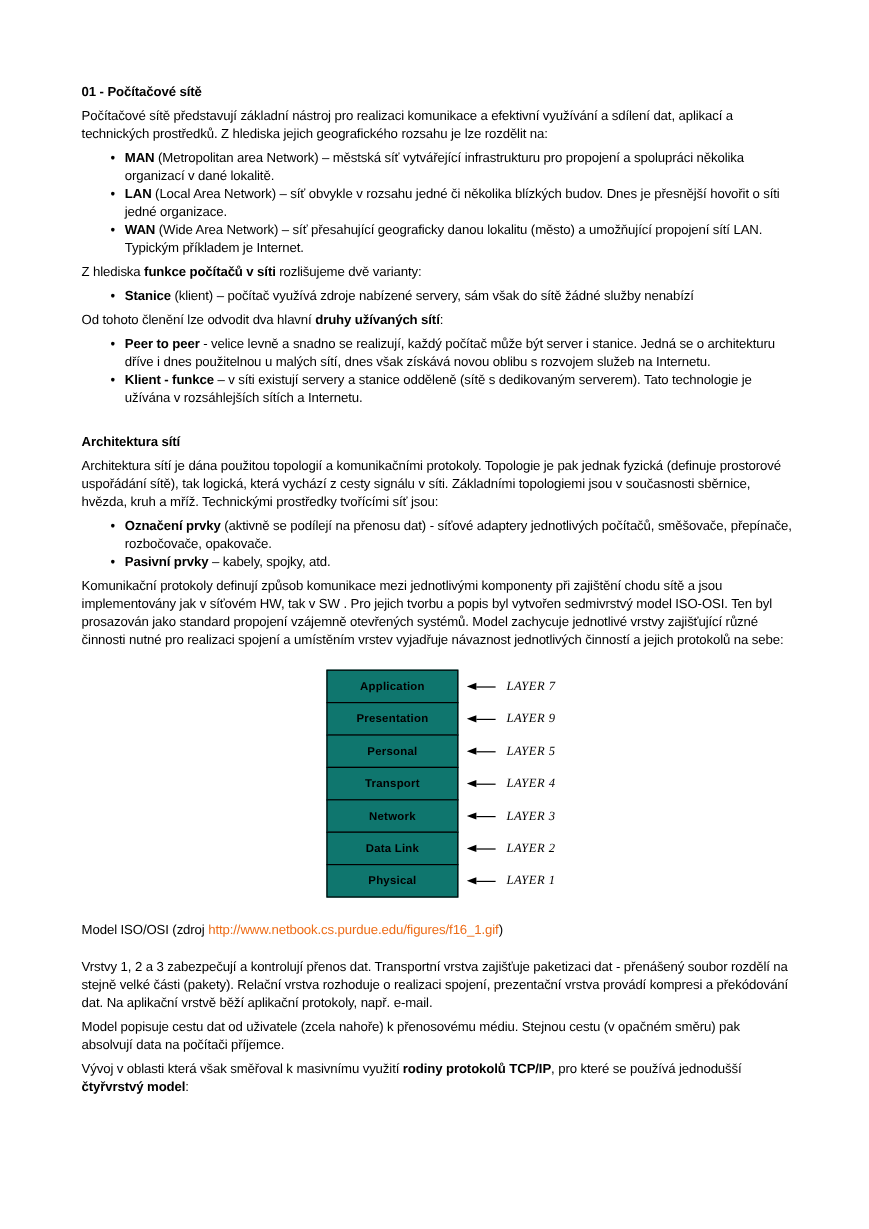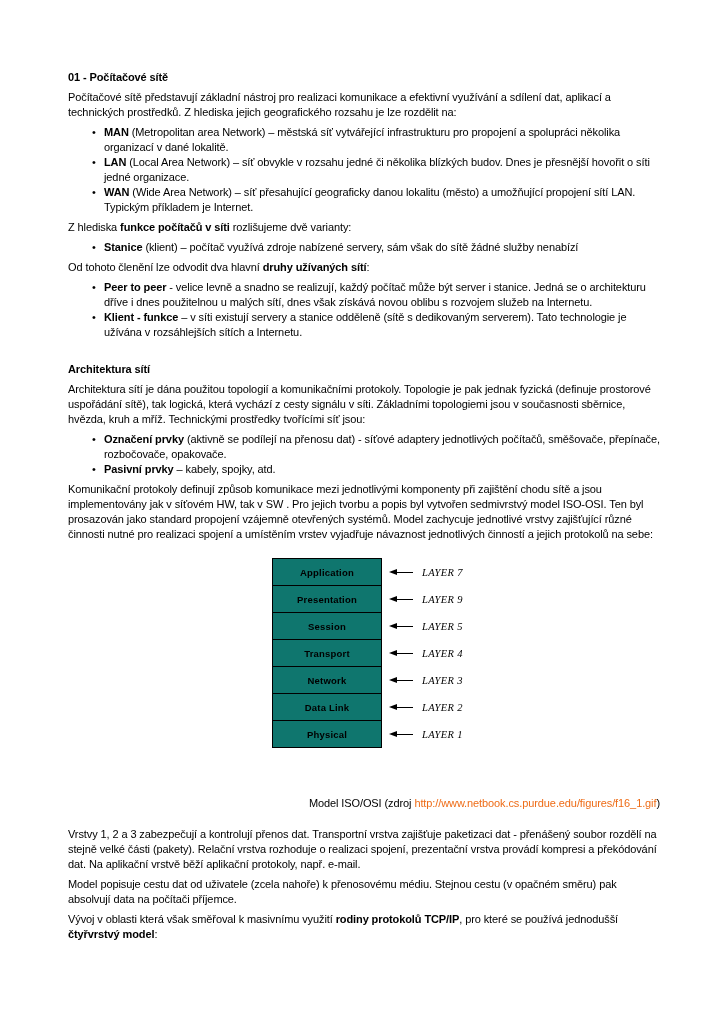--- a/index.html
+++ b/index.html
@@ -95,21 +95,21 @@
   }
   .osi-label {
     margin-left: 9px;
     font-family: Liberation Serif, serif;
     font-style: italic;
     font-size: 10.5px;
     letter-spacing: 0.4px;
     white-space: nowrap;
   }
 
-  .caption { margin: 48px 0 16px 0; text-align: right; }
+  .caption { margin: 20px 0 16px 0; }
   .doc-link { text-decoration: none; cursor: pointer; }
 </style>
 </head>
 <body>
 
 <div class="page">
   <div class="content" id="doc">
       <div class="h1"><span class="seg-b ">01 - Počítačové sítě</span></div>
       <div class="para"><span>Počítačové sítě představují základní nástroj pro realizaci komunikace a efektivní využívání a sdílení dat, aplikací a technických prostředků. Z hlediska jejich geografického rozsahu je lze rozdělit na:</span></div>
       <ul class="blist">
@@ -144,21 +144,21 @@
         </div>
         <div class="osi-row">
           <div class="osi-cell">Presentation</div>
           <div class="osi-side">
             <span class="osi-tri"></span>
             <span class="osi-dash"></span>
             <span class="osi-label">LAYER 9</span>
           </div>
         </div>
         <div class="osi-row">
-          <div class="osi-cell">Session</div>
+          <div class="osi-cell">Personal</div>
           <div class="osi-side">
             <span class="osi-tri"></span>
             <span class="osi-dash"></span>
             <span class="osi-label">LAYER 5</span>
           </div>
         </div>
         <div class="osi-row">
           <div class="osi-cell">Transport</div>
           <div class="osi-side">
             <span class="osi-tri"></span>

